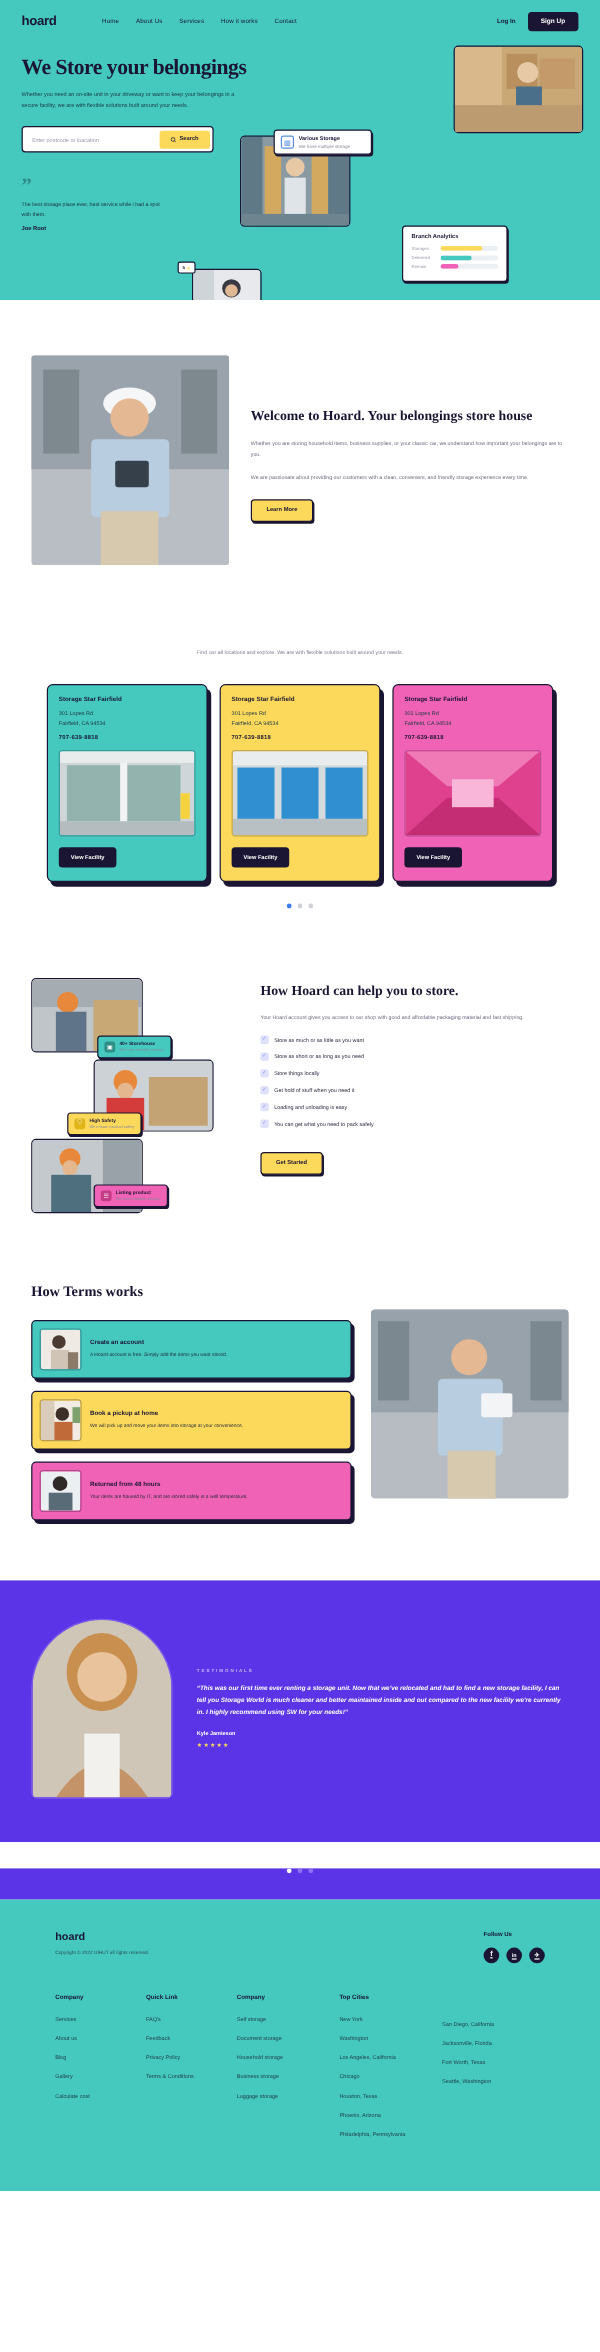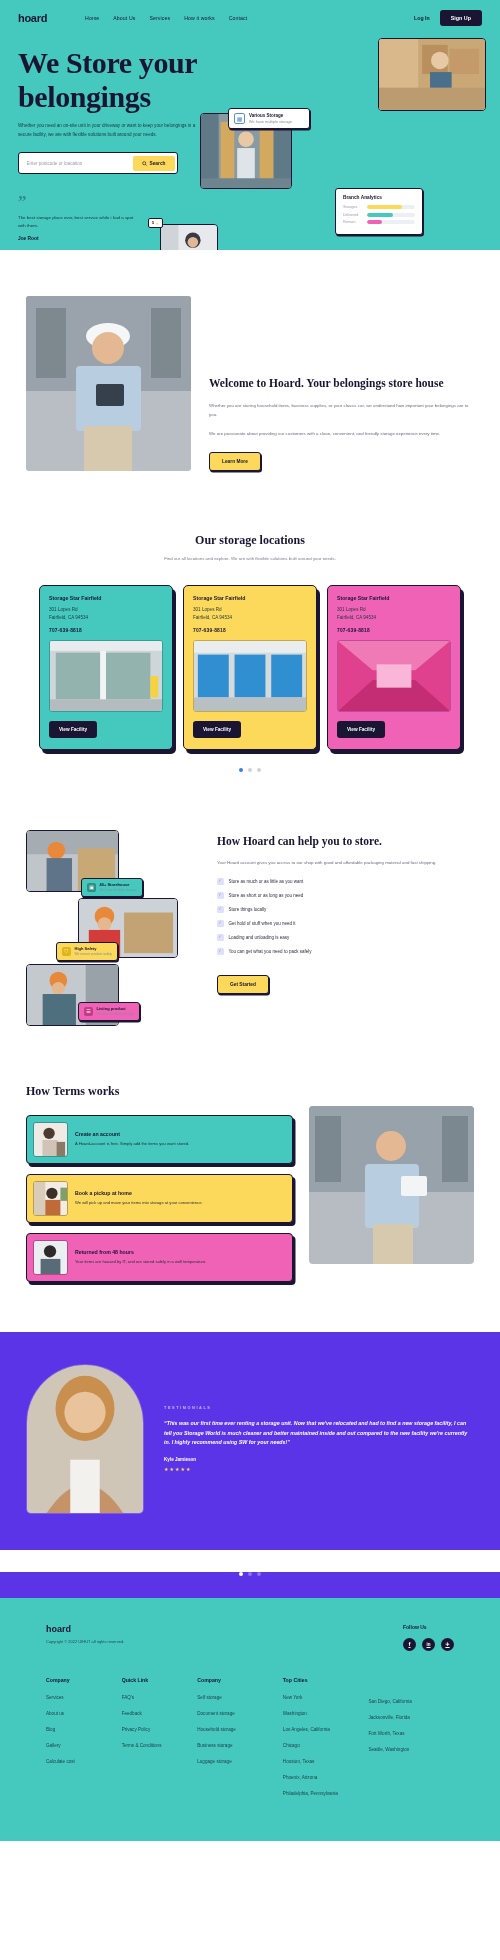--- a/index.html
+++ b/index.html
@@ -48,21 +48,21 @@
   .nav-right { display: flex; align-items: center; gap: 10px; }
   .login-link { font-size: 5.2px; color: #1a1533; text-decoration: none; font-weight: 600; }
   .signup-btn {
     background: #1a1533; color: #fff; border: none;
     font-size: 5.4px; font-weight: bold;
     padding: 5px 11px; border-radius: 3px; cursor: pointer;
     font-family: "Liberation Sans", sans-serif;
   }
   .hero-inner { padding: 20px 18px 0 18px; position: relative; z-index: 3; }
   .hero-title {
-    font-size: 30px; line-height: 1.12; font-weight: bold;
+    font-size: 18px; line-height: 1.12; font-weight: bold;
     color: #1a1533; letter-spacing: -0.4px; max-width: 210px;
   }
   .hero-sub {
     font-size: 4.6px; line-height: 1.85; color: #1a3a40;
     margin-top: 9px; max-width: 185px;
   }
   .search-wrap {
     margin-top: 13px; width: 160px; background: #fff;
     border: 1.2px solid #1a1533; border-radius: 3px;
     display: flex; align-items: center; padding: 2.5px;
@@ -106,21 +106,21 @@
   .vs-sub { font-size: 3.8px; color: #8a8a9e; margin-top: 1.5px; }
   .card-analytics { left: 335px; top: 188px; width: 88px; padding: 6px 7px; }
   .ba-title { font-size: 4.8px; font-weight: bold; color: #1a1533; margin-bottom: 5px; }
   .ba-row { display: flex; align-items: center; gap: 4px; margin-bottom: 3.5px; }
   .ba-label { font-size: 3.6px; color: #9a9aac; width: 20px; flex-shrink: 0; }
   .ba-track { flex: 1; height: 4px; background: #eceff3; border-radius: 2px; overflow: hidden; }
   .ba-fill { height: 100%; border-radius: 2px; }
 
   
   .welcome {
-    display: flex; gap: 18px; padding: 46px 26px 40px 26px; align-items: flex-end;
+    display: flex; gap: 18px; padding: 46px 26px 40px 26px; align-items: center;
   }
   .welcome-img { width: 165px; height: 175px; border-radius: 3px; overflow: hidden; flex-shrink: 0; }
   .welcome-text { flex: 1; padding-top: 8px; }
   .welcome-text h2 { font-size: 11.5px; line-height: 1.3; font-weight: bold; color: #1a1533; }
   .welcome-text p { font-size: 4.4px; line-height: 1.95; color: #6b6b80; margin-top: 11px; }
   .btn-yellow {
     background: #fcd95b; border: 1px solid #1a1533; border-radius: 3px;
     font-size: 4.8px; font-weight: bold; color: #1a1533;
     padding: 6px 12px; margin-top: 13px; cursor: pointer; box-shadow: 1px 1.5px 0 #1a1533;
     font-family: "Liberation Sans", sans-serif;
@@ -354,21 +354,20 @@
   </div>
   <div class="welcome-text">
     <h2 class="serif">Welcome to Hoard. Your belongings store house</h2>
     <p>Whether you are storing household items, business supplies, or your classic car, we understand how important your belongings are to you.</p>
     <p>We are passionate about providing our customers with a clean, convenient, and friendly storage experience every time.</p>
     <button class="btn-yellow">Learn More</button>
   </div>
 </section>
 
 <section class="locations">
-  <h2 class="sec-title serif">Our storage locations</h2>
   <p class="sec-sub">Find our all locations and explore. We are with flexible solutions built around your needs.</p>
 
   <div class="loc-grid">
     <div class="loc-card c1">
       <div class="loc-name">Storage Star Fairfield</div>
       <div class="loc-addr">
         <div>301 Lopes Rd</div>
         <div>Fairfield, CA 94534</div>
       </div>
       <div class="loc-phone">707-639-8818</div>

